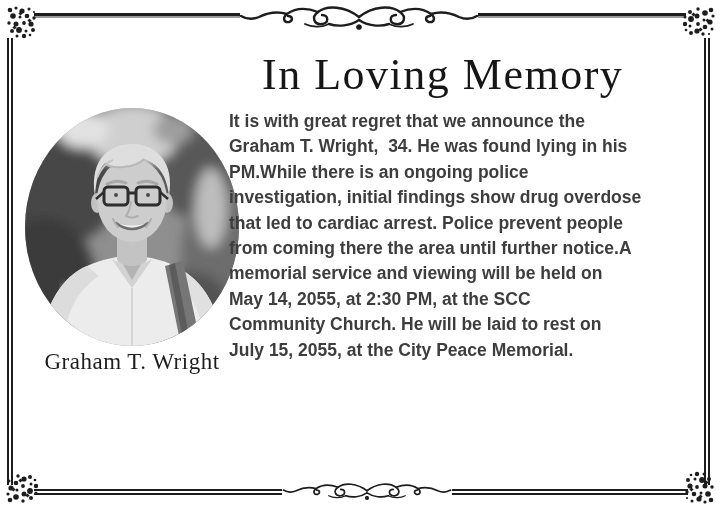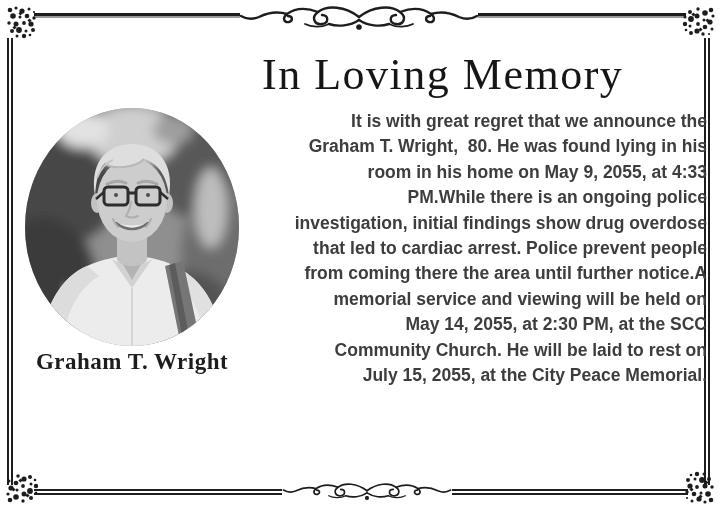--- a/index.html
+++ b/index.html
@@ -69,21 +69,20 @@
   .caption {
     position: absolute;
     left: 10px;
     top: 349px;
     width: 244px;
     text-align: center;
     font-family: "Liberation Serif", "DejaVu Serif", serif;
     font-size: 23px;
     color: #1d1d1d;
     letter-spacing: 0.5px;
-    font-weight: bold;
   }
 
   
   .title {
     position: absolute;
     left: 262px;
     top: 48px;
     width: 456px;
     margin: 0;
     text-align: left;
@@ -93,21 +92,21 @@
     line-height: 54px;
     letter-spacing: 1.5px;
     color: #161616;
   }
 
   .body-text {
     position: absolute;
     left: 229px;
     top: 109px;
     width: 478px;
-    text-align: right;
+    text-align: left;
     font-size: 17.5px;
     font-weight: 600;
     line-height: 25.4px;
     color: #3d3d3d;
   }
   .body-text .line { white-space: pre-wrap; }
 </style>
 </head>
 <body>
 
@@ -257,22 +256,21 @@
       </g>
     </svg>
   </div>
 
   <div class="caption">Graham T. Wright</div>
 
   <h1 class="title">In Loving Memory</h1>
 
   <div class="body-text">
     <div class="line">It is with great regret that we announce the</div>
-    <div class="line">Graham T. Wright,  80. He was found lying in his</div>
-    <div class="line">room in his home on May 9, 2055, at 4:33</div>
+    <div class="line">Graham T. Wright,  34. He was found lying in his</div>
     <div class="line">PM.While there is an ongoing police</div>
     <div class="line">investigation, initial findings show drug overdose</div>
     <div class="line">that led to cardiac arrest. Police prevent people</div>
     <div class="line">from coming there the area until further notice.A</div>
     <div class="line">memorial service and viewing will be held on</div>
     <div class="line">May 14, 2055, at 2:30 PM, at the SCC</div>
     <div class="line">Community Church. He will be laid to rest on</div>
     <div class="line">July 15, 2055, at the City Peace Memorial.</div>
   </div>
 

